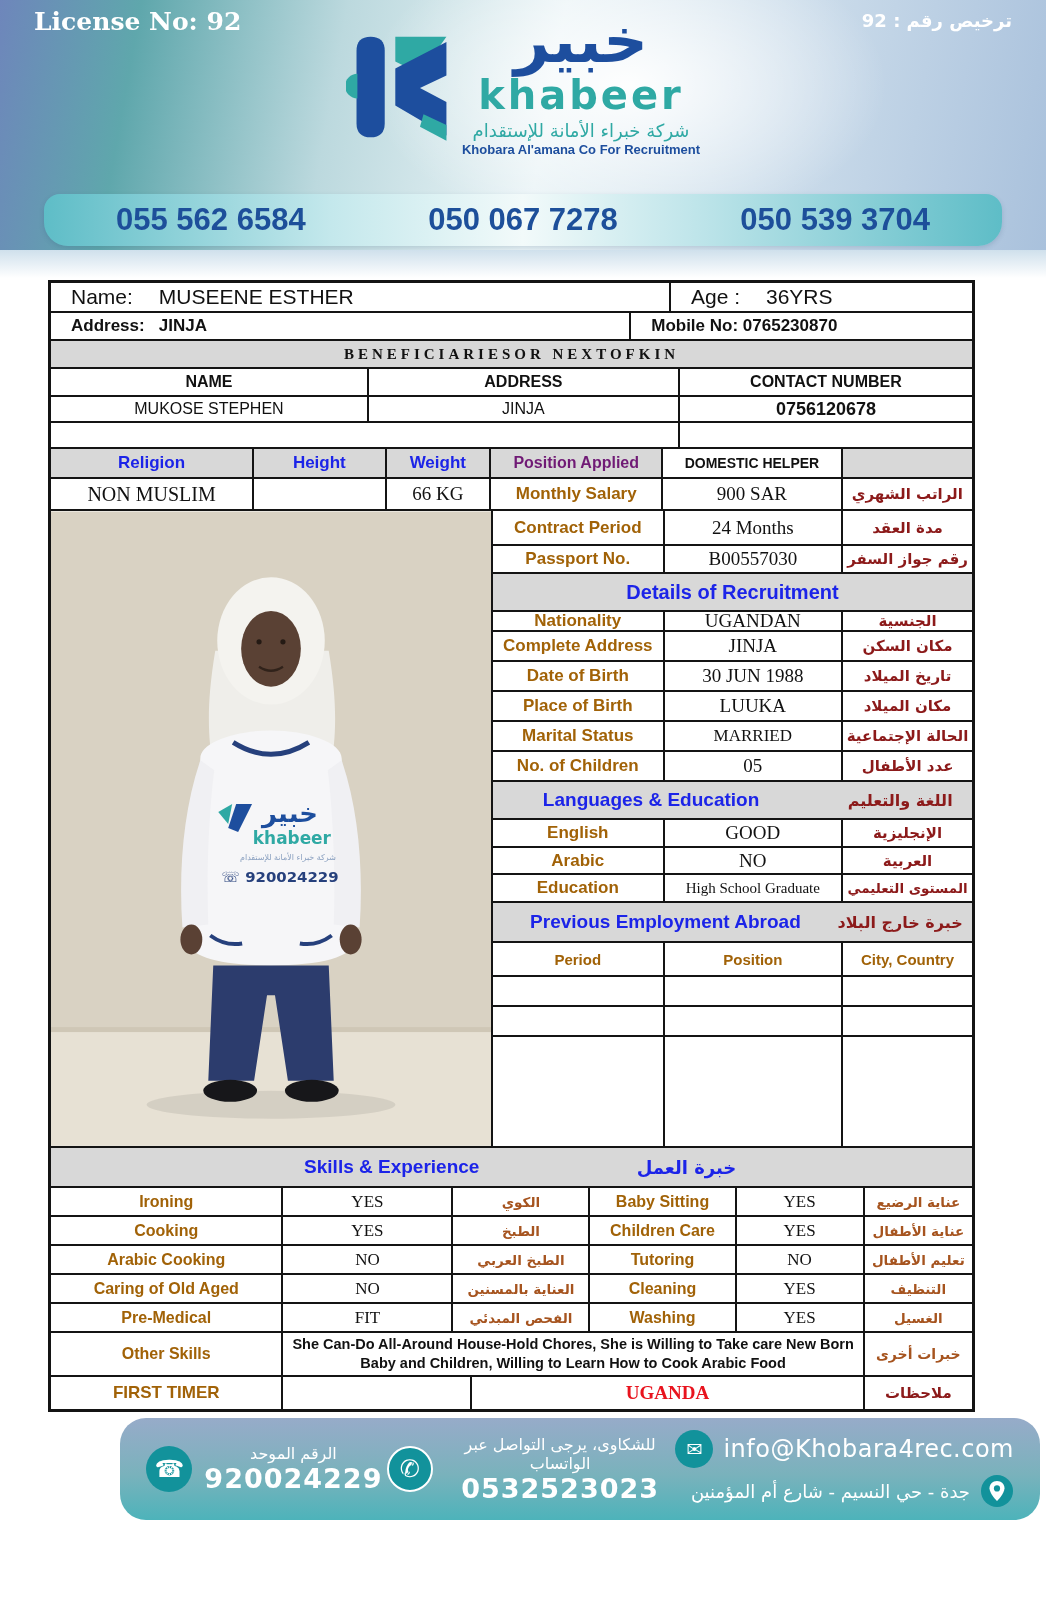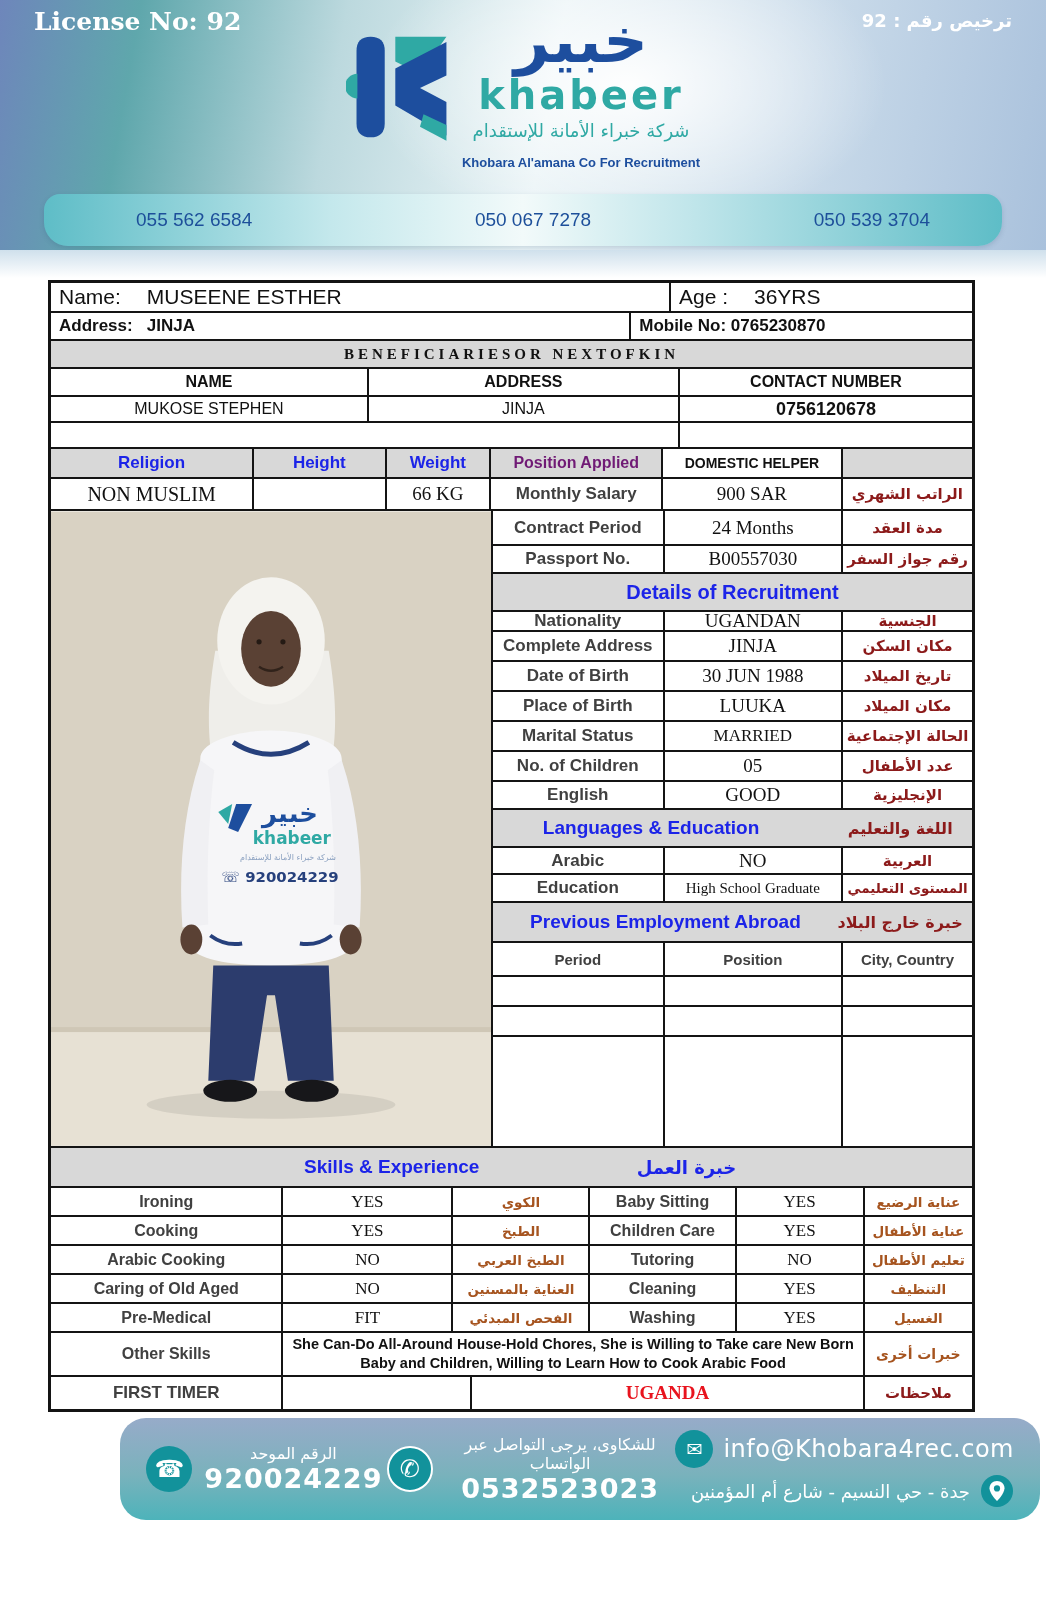--- a/index.html
+++ b/index.html
@@ -22,39 +22,39 @@
     font-family:"DejaVu Sans", sans-serif; font-weight:700; font-size:18px; }
   .logo { position:absolute; top:8px; left:50%; transform:translateX(-50%);
     display:flex; align-items:flex-start; gap:12px; }
   .logo svg.kmark { width:104px; height:126px; margin-top:16px; }
   .logo-txt { display:flex; flex-direction:column; align-items:center; }
   .logo-ar { font-family:"DejaVu Sans", sans-serif; font-weight:700; font-size:62px; line-height:1.05;
     color:#1d4e9e; direction:rtl; }
   .logo-en { font-family:"DejaVu Sans", sans-serif; font-weight:700; font-size:40px; line-height:1;
     color:#2fa9a4; letter-spacing:3px; margin-top:2px; }
   .logo-tag-ar { font-family:"DejaVu Sans", sans-serif; font-size:18px; color:#2fa9a4; margin-top:5px; direction:rtl; }
-  .logo-tag-en { font-size:13px; font-weight:600; color:#1d4e9e; margin-top:14px; }
+  .logo-tag-en { font-size:13px; font-weight:600; color:#1d4e9e; margin-top:1px; }
   .phone-band { position:absolute; left:44px; right:44px; bottom:4px; height:52px;
     border-radius:16px 16px 24px 24px; display:flex; align-items:center; justify-content:space-between;
     padding:0 72px;
     background:linear-gradient(to right, #5ebdc7, #c4e8ec 30%, #f2fafa 50%, #bfe5ea 68%, #5ebdc7);
     box-shadow:0 2px 5px rgba(40,80,110,.18); }
-  .phone { font-weight:400; font-size:19px; color:#1d4f9a;margin-left:20px; }
+  .phone { font-weight:700; font-size:31px; color:#1d4f9a; }
 
   
   .doc { position:absolute; left:48px; top:280px; width:927px; border:3px solid #141414; background:#fff; }
   .row { display:grid; border-bottom:2px solid #141414; }
   .row:last-child { border-bottom:none; }
   .cell { border-right:2px solid #141414; display:flex; align-items:center; justify-content:center;
           overflow:hidden; text-align:center; }
   .cell:last-child { border-right:none; }
-  .cell.left { justify-content:flex-start; padding-left:8px; text-align:center; }
+  .cell.left { justify-content:flex-start; padding-left:20px; text-align:center; }
   .gray { background:#d8d8d8; }
   .blue-h { color:#1c24e8; font-weight:700; }
-  .maroon { color:#404040; font-weight:700; }
+  .maroon { color:#a16207; font-weight:700; }
   .serif { font-family:"Liberation Serif", serif; }
   .ar { font-family:"DejaVu Sans", sans-serif; direction:rtl; }
   .ar-maroon { color:#8c1a1a; font-weight:700; }
   .ar-brown { color:#a6541f; font-weight:700; }
 
   .r-name { height:30px; font-size:21px; }
   .r-name .gap { display:inline-block; width:26px; }
   .r-addr { height:28px; font-size:17px; font-weight:700; }
   .r-benef-title { height:28px; }
   .r-benef-title .t { font-family:"Liberation Serif", serif; font-weight:700; font-size:15px; letter-spacing:4px; }
@@ -298,31 +298,31 @@
           <div class="cell maroon lblc">Marital Status</div>
           <div class="cell serif" style="font-size:17px;">MARRIED</div>
           <div class="cell ar ar-maroon arc">الحالة الإجتماعية</div>
         </div>
         <div class="row cols3" style="height:30px;">
           <div class="cell maroon lblc">No. of Children</div>
           <div class="cell serif valc">05</div>
           <div class="cell ar ar-maroon arc">عدد الأطفال</div>
         </div>
 
-        <div class="row cols3" style="height:28px;">
-          <div class="cell maroon lblc">English</div>
-          <div class="cell serif valc">GOOD</div>
-          <div class="cell ar ar-maroon arc">الإنجليزية</div>
-        </div>
-
         <div class="row sec-title" style="height:38px; grid-template-columns:1fr;">
           <div class="cell gray" style="border-right:none;">
             <span class="en2">Languages &amp; Education</span>
             <span class="ar2 ar">اللغة والتعليم</span>
           </div>
+        </div>
+
+        <div class="row cols3" style="height:28px;">
+          <div class="cell maroon lblc">English</div>
+          <div class="cell serif valc">GOOD</div>
+          <div class="cell ar ar-maroon arc">الإنجليزية</div>
         </div>
         <div class="row cols3" style="height:27px;">
           <div class="cell maroon lblc">Arabic</div>
           <div class="cell serif valc">NO</div>
           <div class="cell ar ar-maroon arc">العربية</div>
         </div>
         <div class="row cols3" style="height:28px;">
           <div class="cell maroon lblc">Education</div>
           <div class="cell serif" style="font-size:15px;">High School Graduate</div>
           <div class="cell ar ar-maroon" style="font-size:13.5px;">المستوى التعليمي</div>

